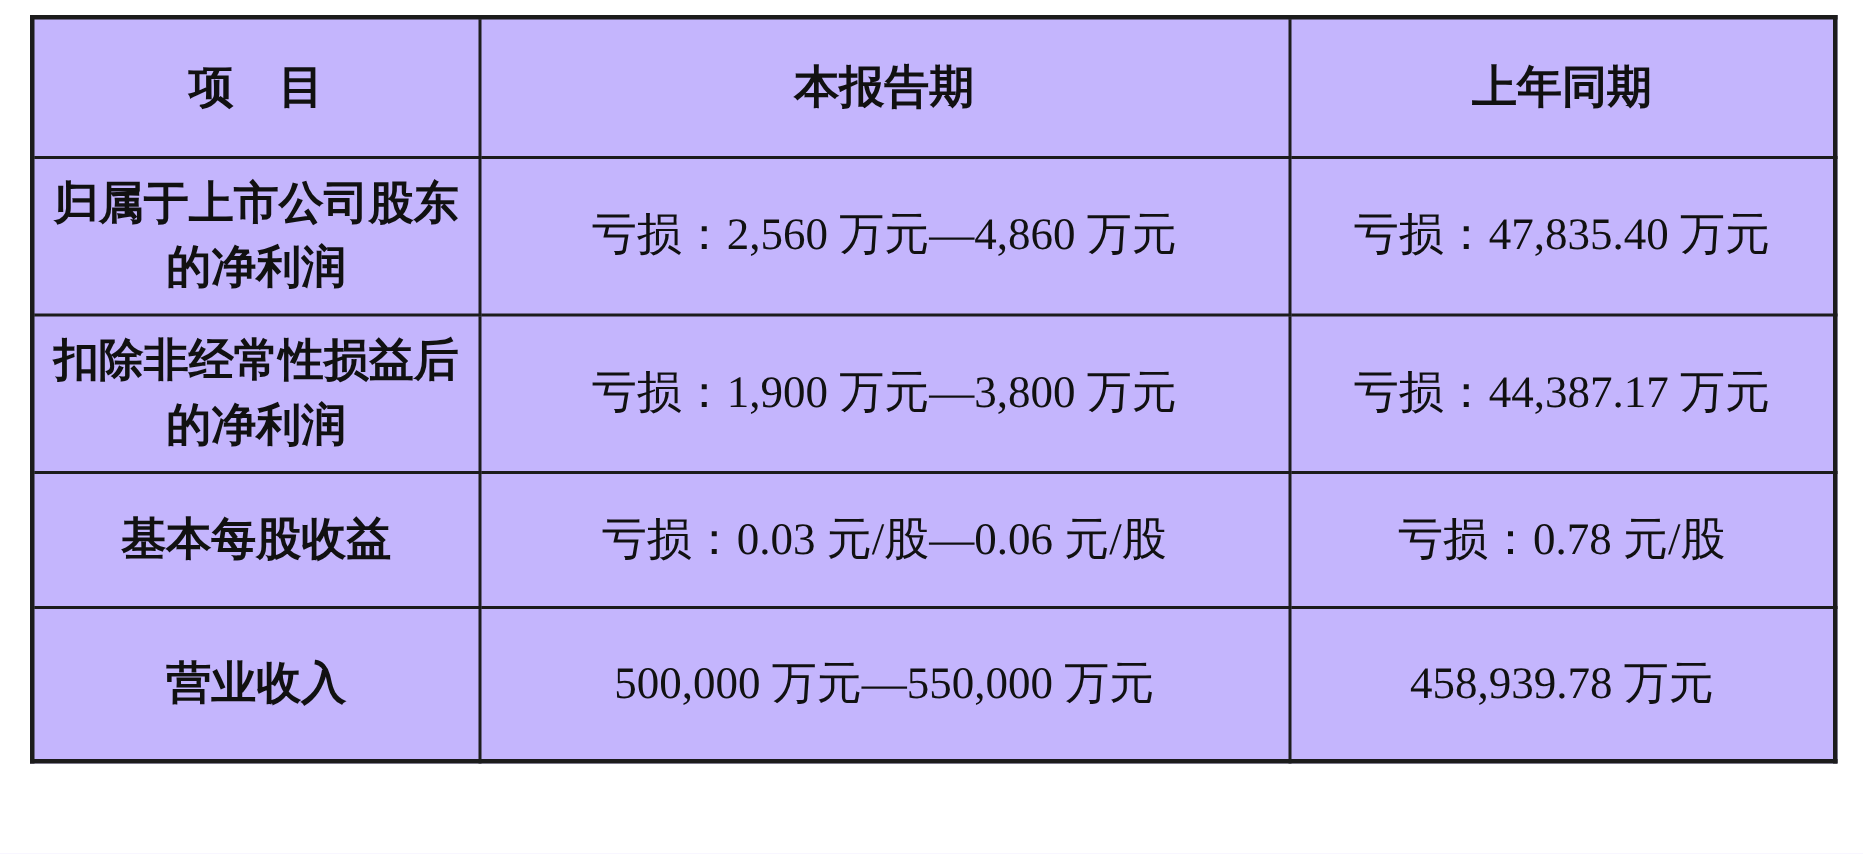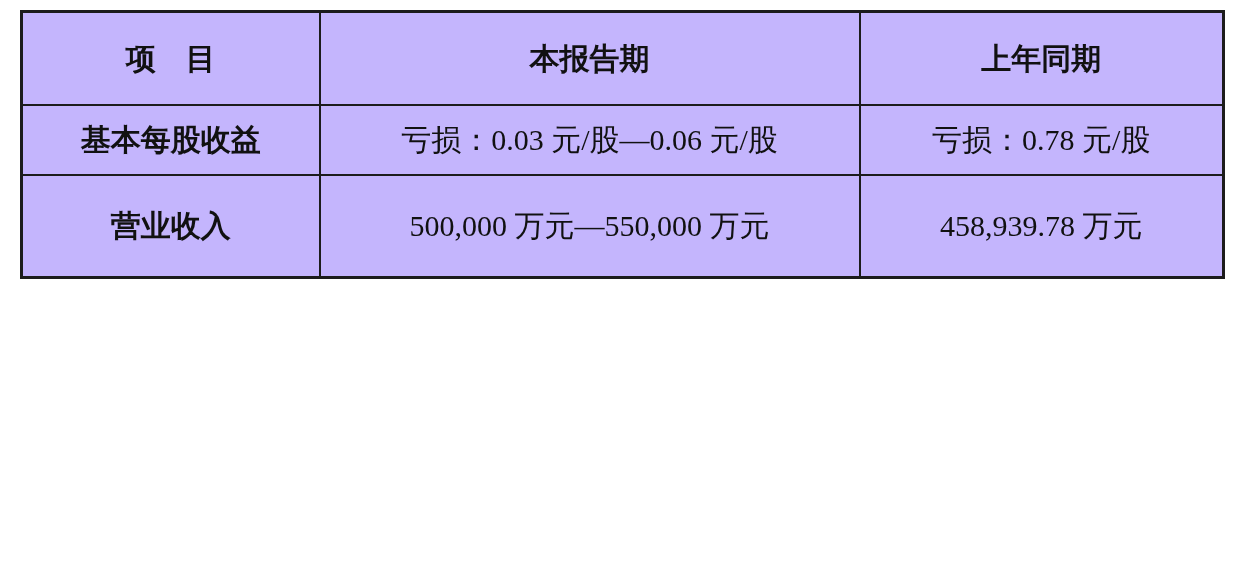--- a/index.html
+++ b/index.html
@@ -42,21 +42,21 @@
   }
   table.report-table th {
     font-weight: bold;
   }
   td.cell-item {
     font-weight: bold;
     white-space: pre-line;
   }
   tr.row-header  { height: 93px; }
   tr.row-tall    { height: 105px; }
-  tr.row-eps     { height: 70px; }
+  tr.row-eps     { height: 90px; }
   tr.row-rev     { height: 103px; }
   tr.row-rev2    { height: 83px; }
 </style>
 </head>
 <body>
 
 <div class="page">
   <table class="report-table">
     <colgroup>
       <col style="width:298px">
@@ -64,20 +64,32 @@
       <col style="width:364px">
     </colgroup>
     <thead>
       <tr class="row-header">
         <th>项　目</th>
         <th>本报告期</th>
         <th>上年同期</th>
       </tr>
     </thead>
     <tbody>
+      <tr class="row-tall">
+        <td class="cell-item">归属于上市公司股东
+的净利润</td>
+        <td class="cell-current">亏损：2,560 万元—4,860 万元</td>
+        <td class="cell-prior">亏损：47,835.40 万元</td>
+      </tr>
+      <tr class="row-tall">
+        <td class="cell-item">扣除非经常性损益后
+的净利润</td>
+        <td class="cell-current">亏损：1,900 万元—3,800 万元</td>
+        <td class="cell-prior">亏损：44,387.17 万元</td>
+      </tr>
       <tr class="row-eps">
         <td class="cell-item">基本每股收益</td>
         <td class="cell-current">亏损：0.03 元/股—0.06 元/股</td>
         <td class="cell-prior">亏损：0.78 元/股</td>
       </tr>
       <tr class="row-rev">
         <td class="cell-item">营业收入</td>
         <td class="cell-current">500,000 万元—550,000 万元</td>
         <td class="cell-prior">458,939.78 万元</td>
       </tr>

